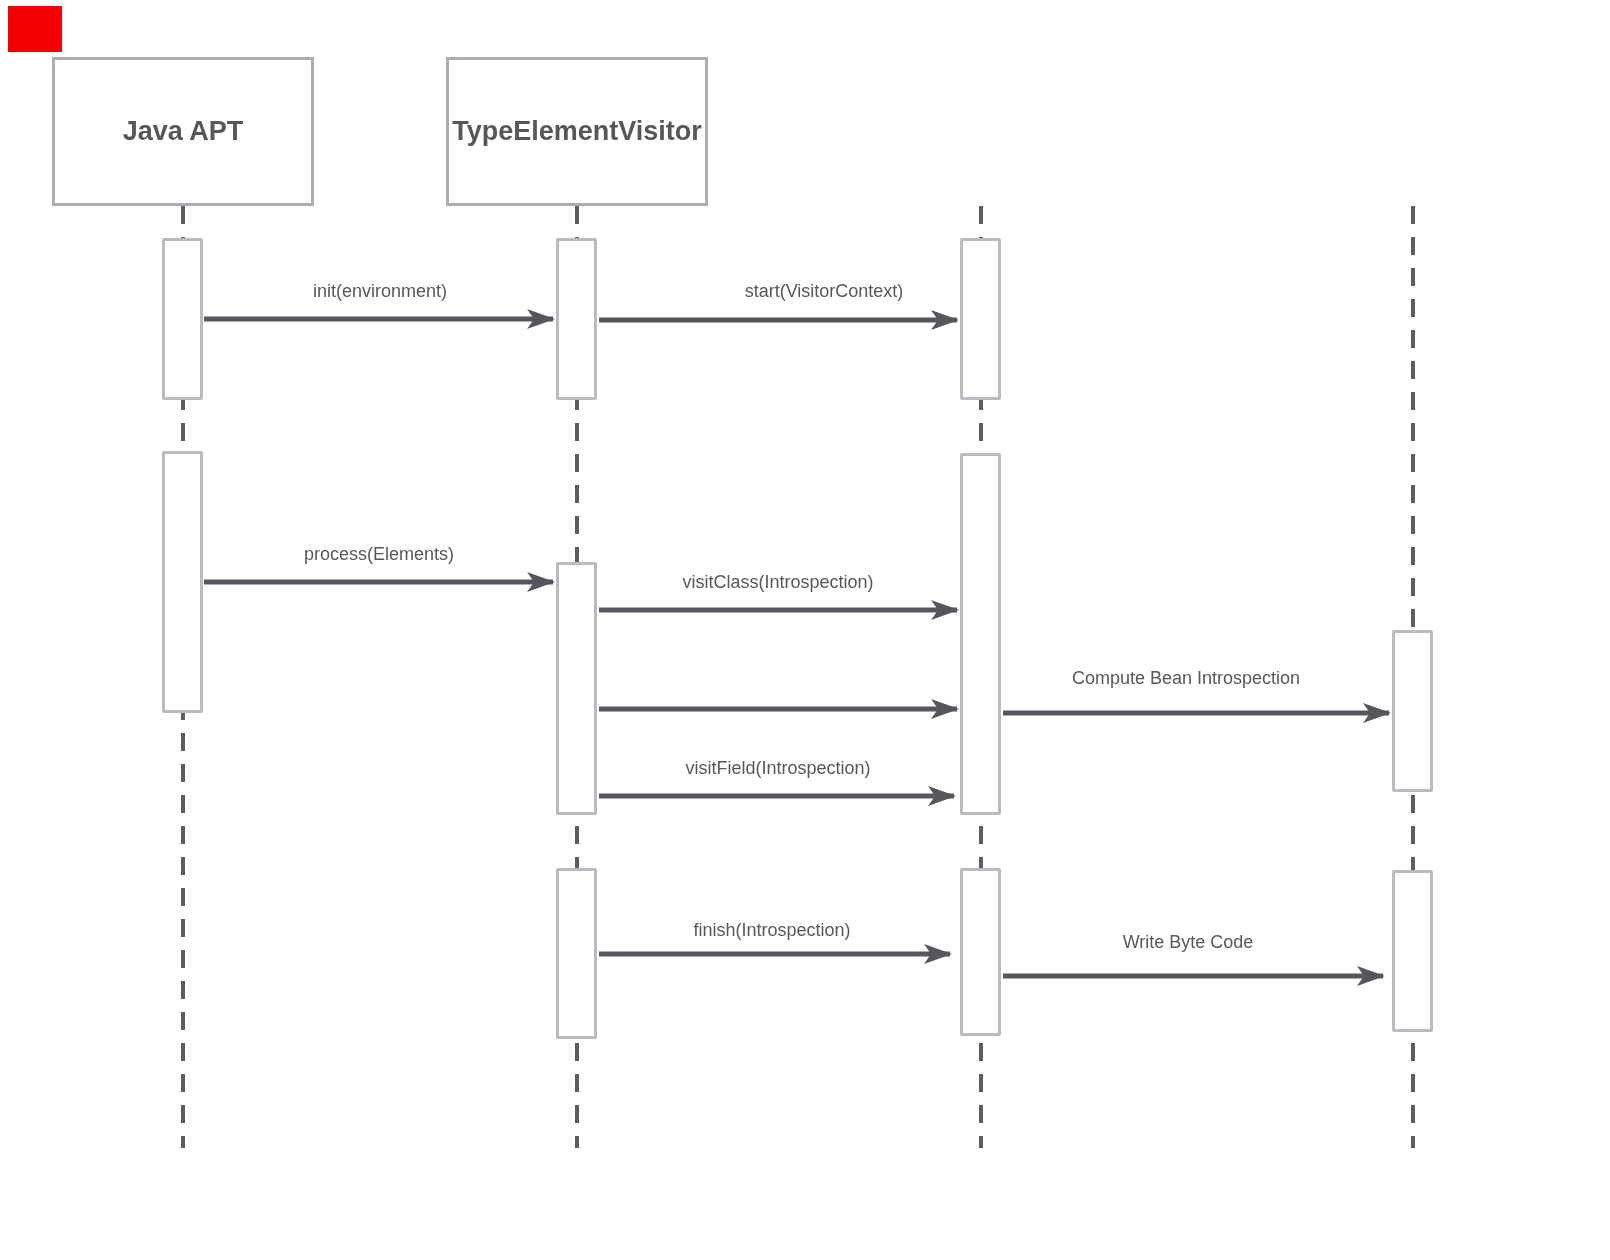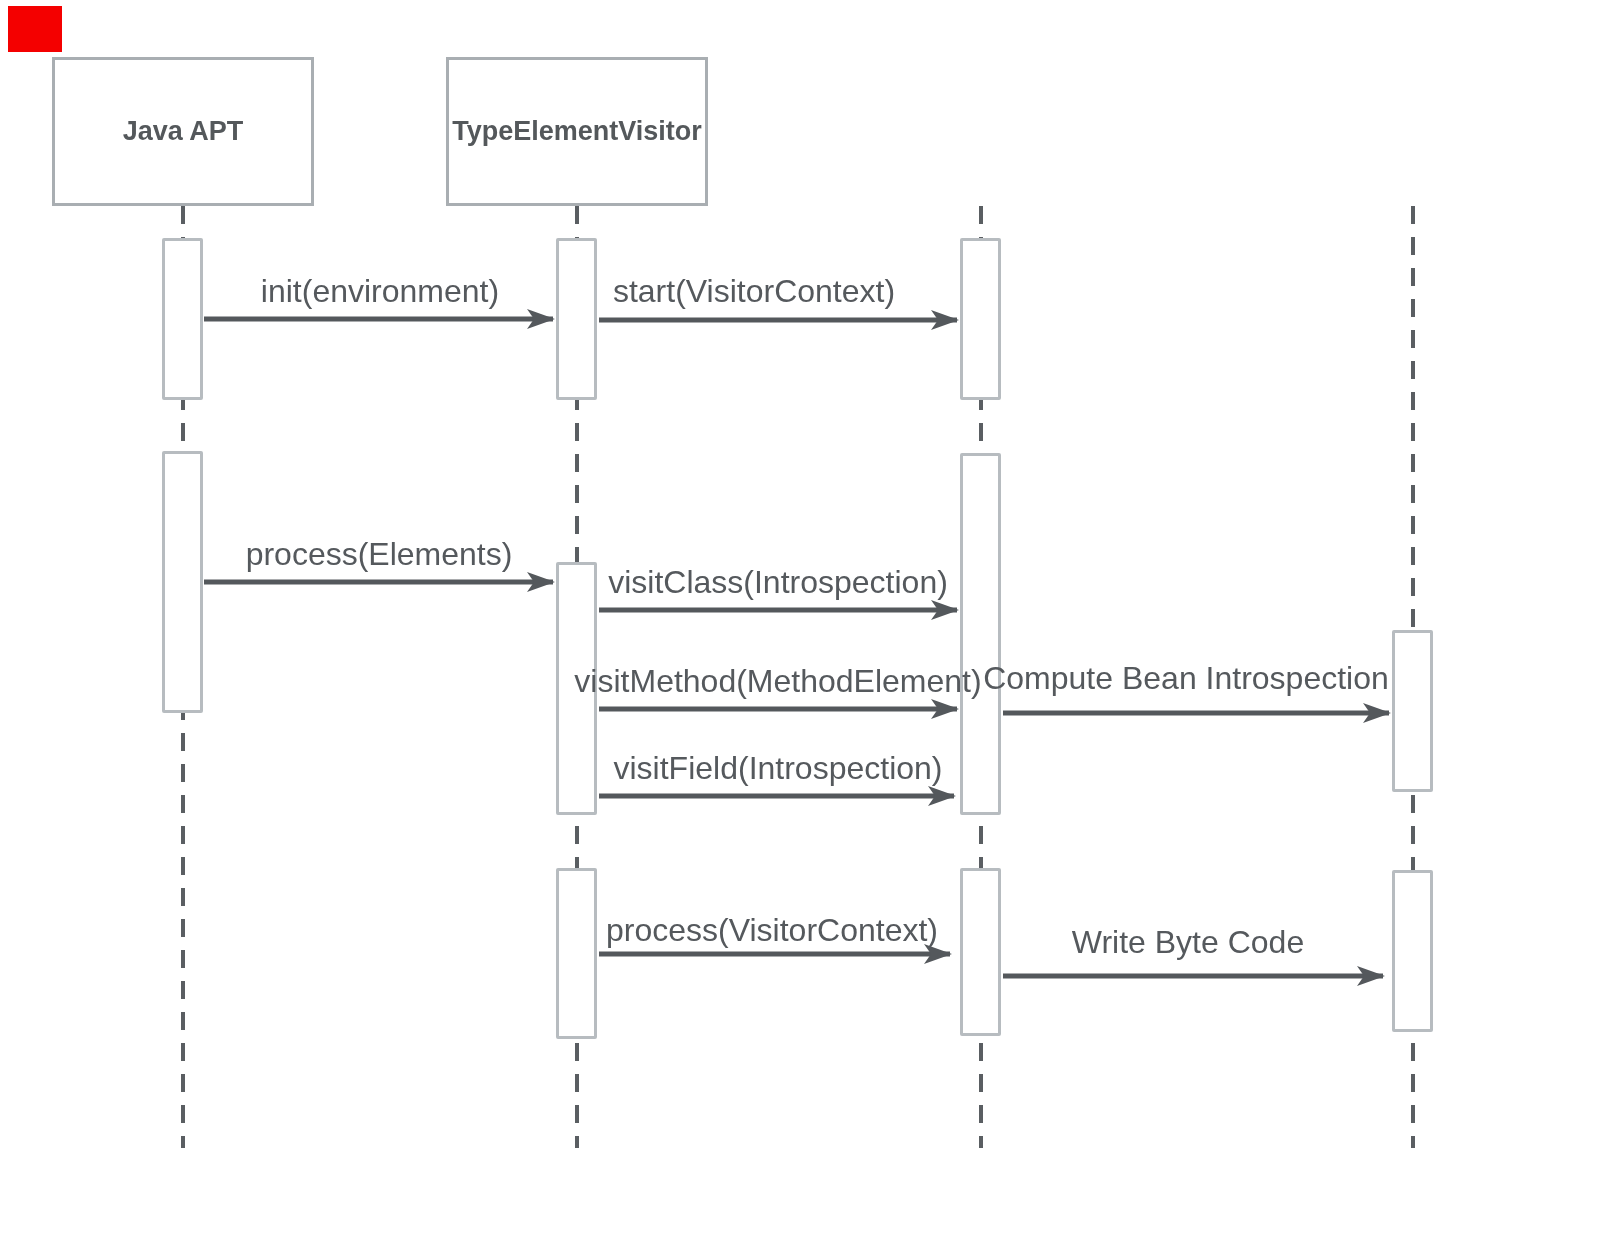--- a/index.html
+++ b/index.html
@@ -17,21 +17,21 @@
   .participant-name{
     font-weight:700;font-size:27px;line-height:37px;color:#54585b;
     white-space:pre-line;letter-spacing:0px;
   }
   .activation-bar{
     position:absolute;width:41px;box-sizing:border-box;background:#ffffff;
     border:3px solid #b7bcc0;border-radius:2px;z-index:2;
   }
   .msg-label{
     position:absolute;transform:translateX(-50%);white-space:nowrap;
-    font-size:32px;line-height:30px;color:#55595d;z-index:5;
+    font-size:18px;line-height:30px;color:#55595d;z-index:5;
   }
   .red-marker{
     position:absolute;left:8px;top:6px;width:54px;height:46px;
     background:#f40000;z-index:6;
   }
   svg{display:block;}
 </style>
 </head>
 <body>
 
@@ -79,22 +79,21 @@
   </svg>
 
   <div class="participant-box" style="left:52px;top:57px">
     <div class="participant-name">Java APT</div>
   </div>
   <div class="participant-box" style="left:446px;top:57px">
     <div class="participant-name">TypeElementVisitor</div>
   </div>
 
   <div class="msg-label" style="left:380px;top:276px">init(environment)</div>
-  <div class="msg-label" style="left:754px;top:276px">start(VisitorContext)</div>
+  <div class="msg-label" style="left:824px;top:276px">start(VisitorContext)</div>
   <div class="msg-label" style="left:379px;top:539px">process(Elements)</div>
   <div class="msg-label" style="left:778px;top:567px">visitClass(Introspection)</div>
-  <div class="msg-label" style="left:778px;top:666px">visitMethod(MethodElement)</div>
   <div class="msg-label" style="left:1186px;top:663px">Compute Bean Introspection</div>
   <div class="msg-label" style="left:778px;top:753px">visitField(Introspection)</div>
-  <div class="msg-label" style="left:772px;top:915px">process(VisitorContext)</div>
+  <div class="msg-label" style="left:772px;top:915px">finish(Introspection)</div>
   <div class="msg-label" style="left:1188px;top:927px">Write Byte Code</div>
 
 </div>
 
 </body></html>

